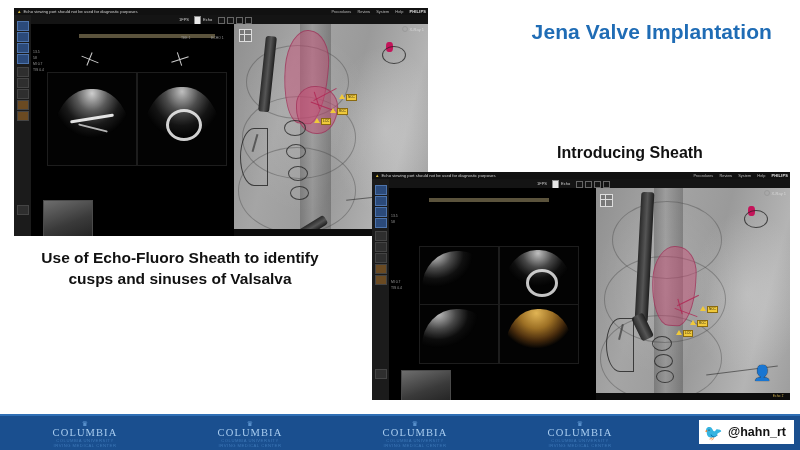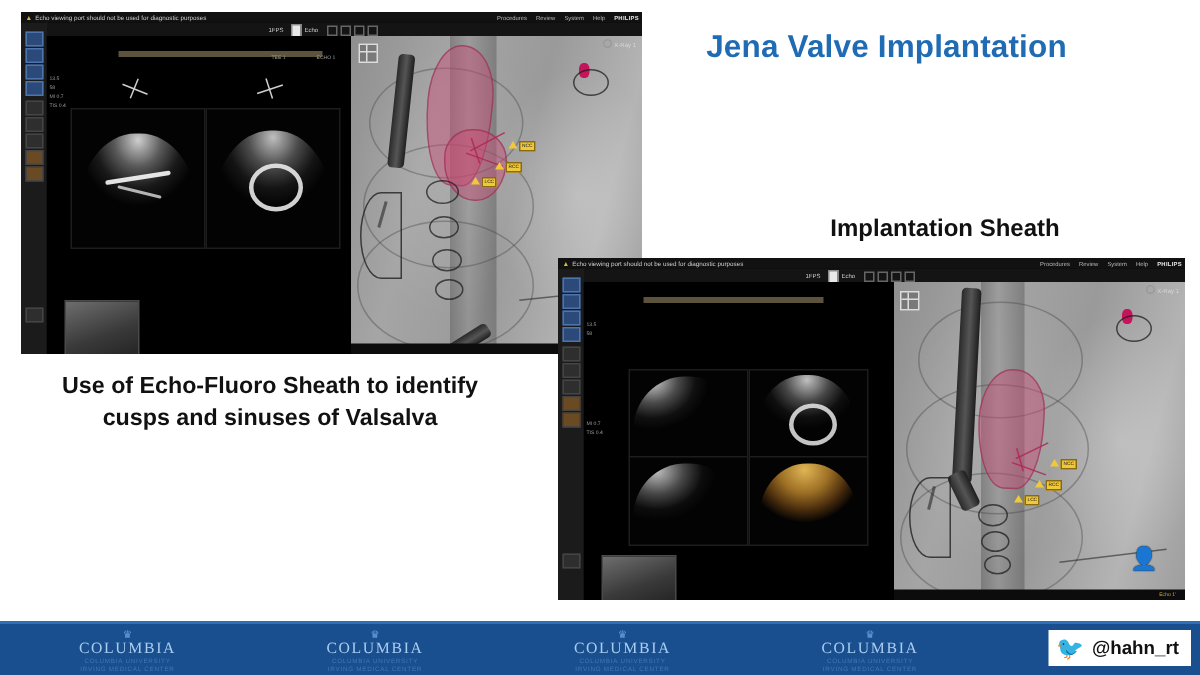--- a/index.html
+++ b/index.html
@@ -1,22 +1,22 @@
 <!DOCTYPE html>
 <html><head>
 <meta charset="utf-8">
 <style>
   html,body{margin:0;padding:0;background:#fff;}
   body{width:800px;height:450px;position:relative;overflow:hidden;
        font-family:"Liberation Sans",sans-serif;}
 
   
   .slide-title{
-    position:absolute;left:426px;top:20px;width:330px;
-    text-align:center;font-size:21px;font-weight:bold;color:#1f6cb5;
+    position:absolute;left:442px;top:20px;width:330px;
+    text-align:right;font-size:21px;font-weight:bold;color:#1f6cb5;
     letter-spacing:.1px;
   }
   .sheath-label{
     position:absolute;left:520px;top:144px;width:220px;
     text-align:center;font-size:16px;font-weight:bold;color:#111;
   }
   .fusion-caption{
     position:absolute;left:22px;top:248px;width:316px;
     text-align:center;font-size:15.5px;font-weight:bold;color:#111;
     line-height:1.35;
@@ -352,21 +352,21 @@
 
     <div class="body-fig" style="right:18px;bottom:20px;">👤</div>
 
     <div class="statusbar">
       <span style="float:right;margin-right:6px;">Echo  1'</span>
     </div>
   </div>
 </div>
 
 <div class="slide-title">Jena Valve Implantation</div>
-<div class="sheath-label">Implantation Sheath</div>
+<div class="sheath-label">Introducing Sheath</div>
 <div class="fusion-caption">Use of Echo-Fluoro Sheath to identify cusps and sinuses of Valsalva</div>
 
 <div class="footer">
   <div class="accent"></div>
 
   <div class="logo" style="left:10px;">
     <div class="crown">♛</div>
     <div class="name">COLUMBIA</div>
     <div class="sub">COLUMBIA UNIVERSITY</div>
     <div class="sub">IRVING MEDICAL CENTER</div>

